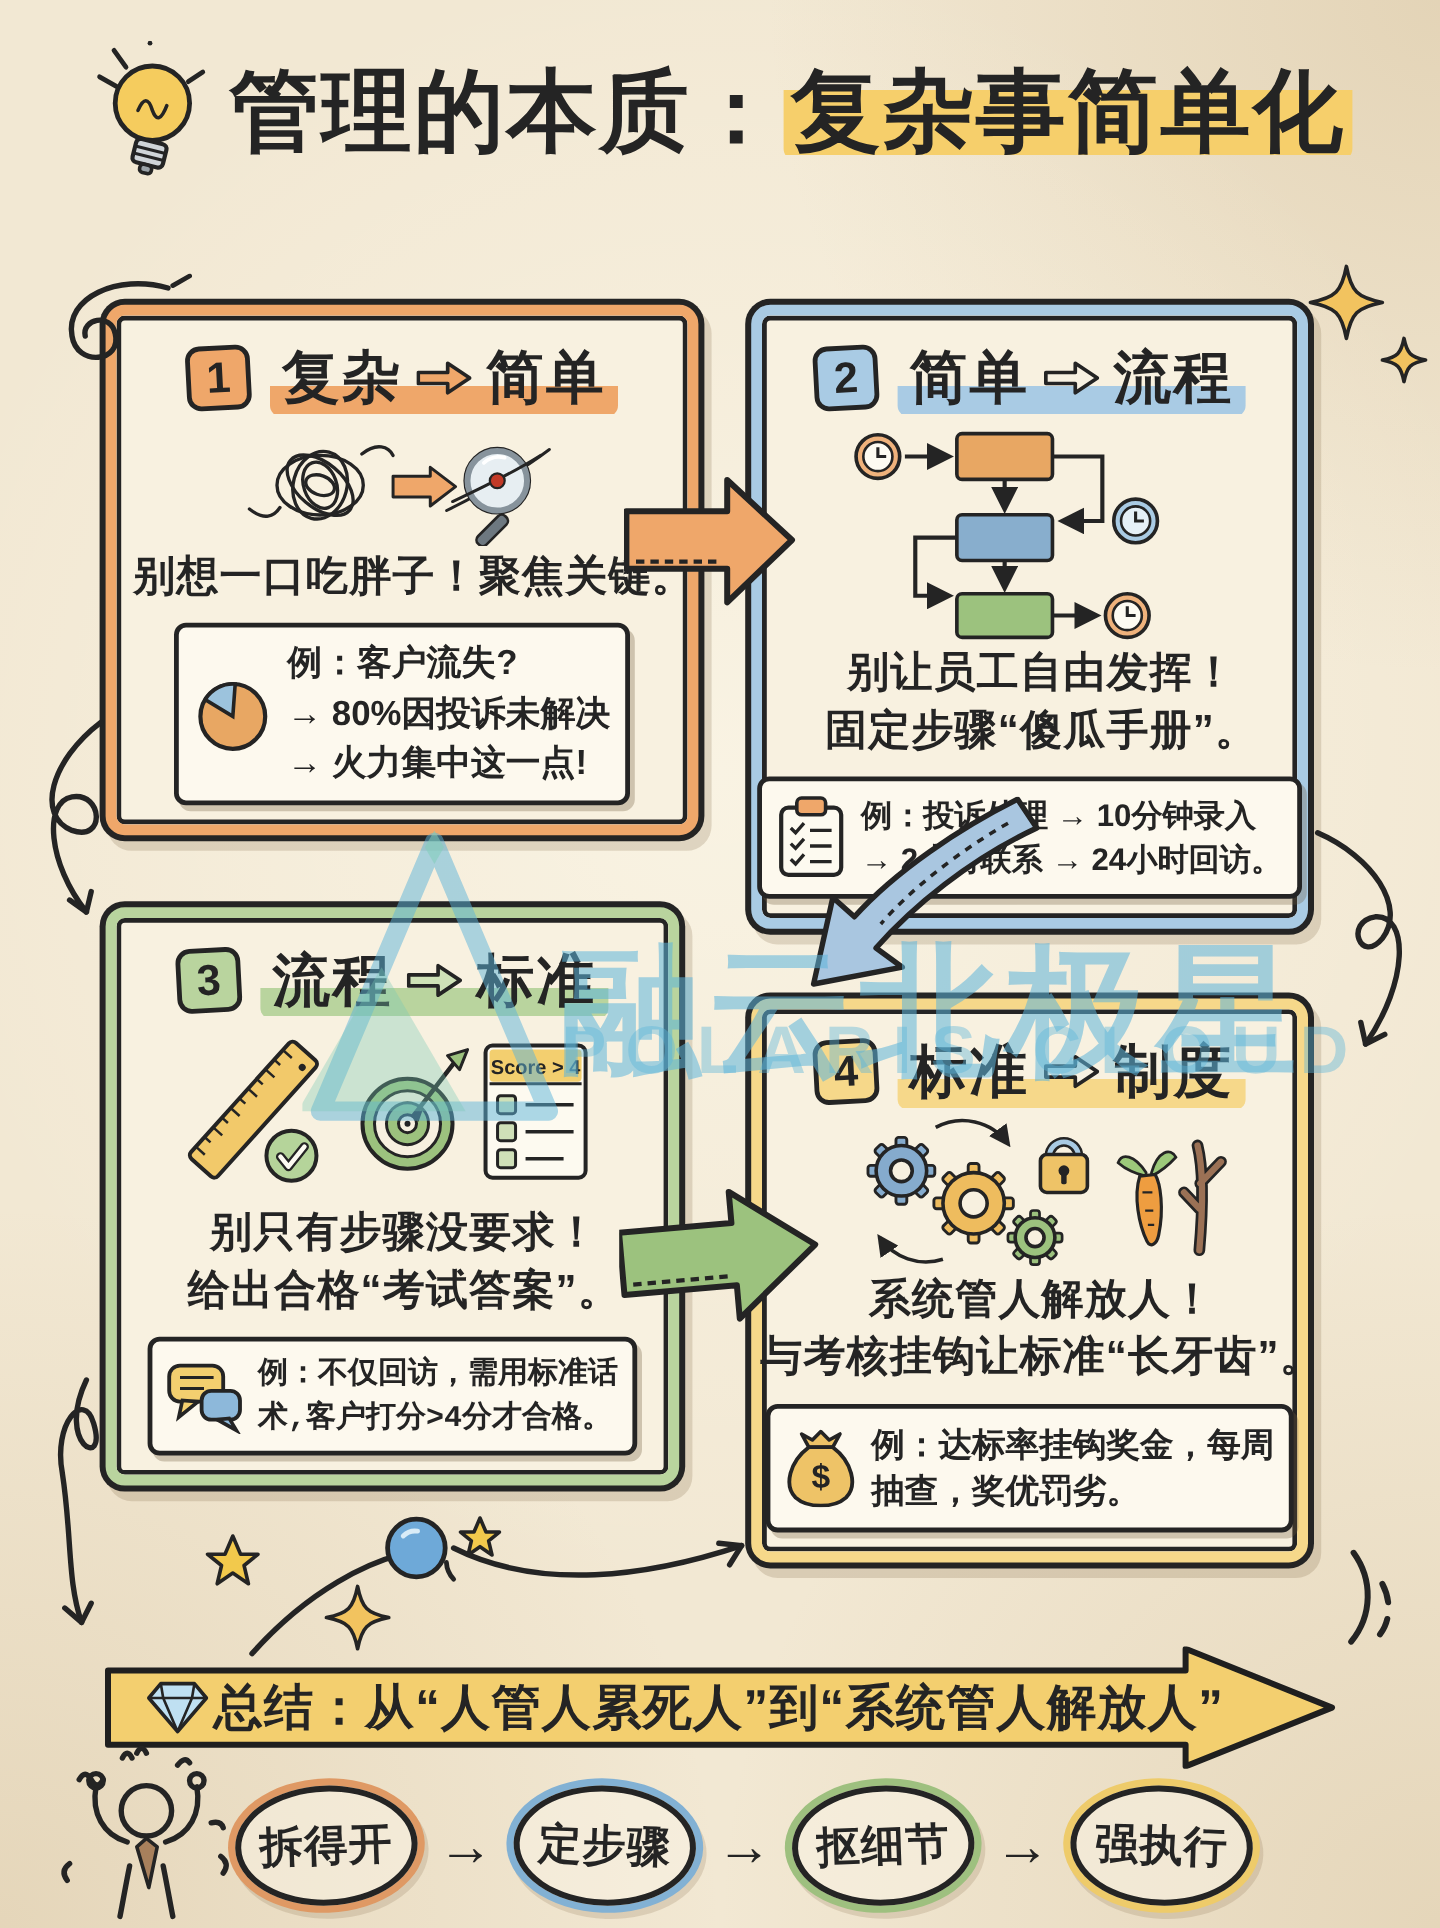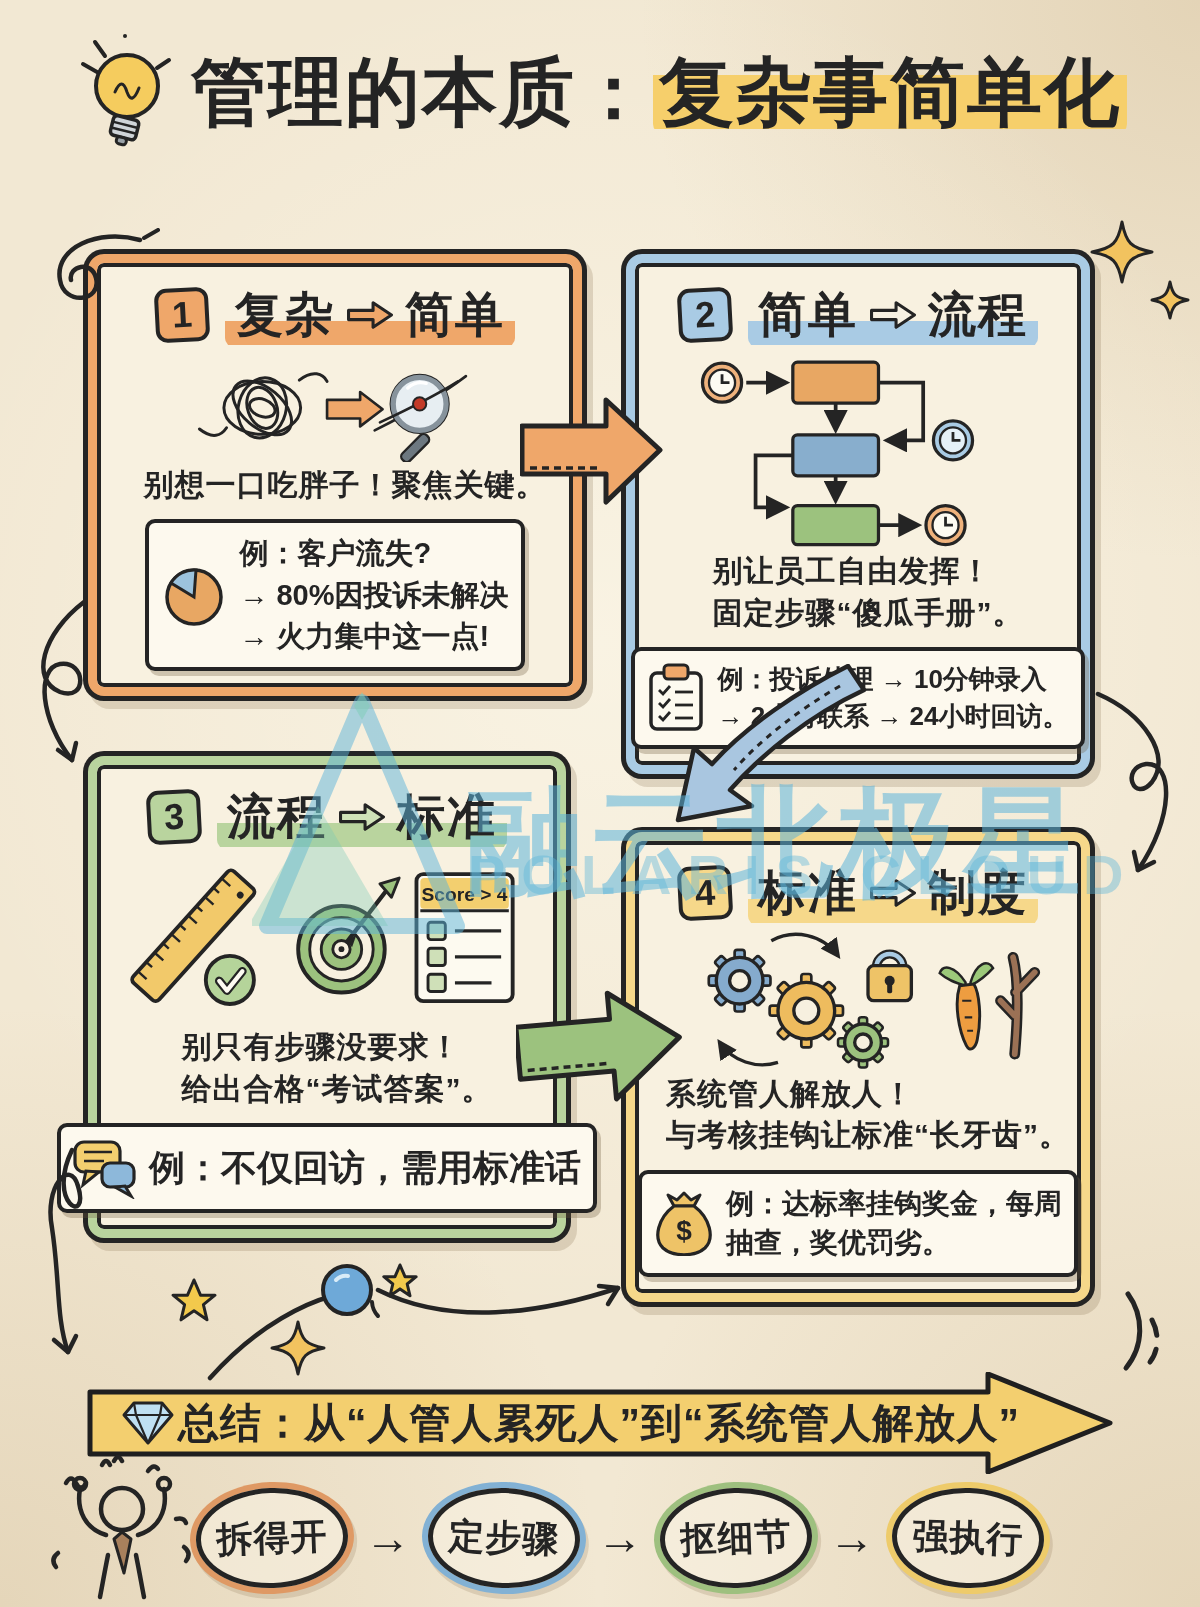--- a/index.html
+++ b/index.html
@@ -31,28 +31,28 @@
   .c1{--soft:#efa76a;--band:#e9a265;left:88px;top:254px;width:494px;height:442px;}
   .c2{--soft:#a9cbe4;--band:#8fb6d6;left:626px;top:254px;width:464px;height:520px;}
   .c3{--soft:#b9d49e;--band:#a3c386;left:88px;top:756px;width:478px;height:482px;}
   .c4{--soft:#f6d88a;--band:#f0cd6e;left:626px;top:832px;width:464px;height:470px;}
   .card-title{display:flex;align-items:center;gap:16px;margin-bottom:4px;}
   .badge{width:54px;height:54px;background:var(--soft);border:4px solid #242424;border-radius:12px;
     display:flex;align-items:center;justify-content:center;font-size:36px;font-weight:900;transform:rotate(-3deg);}
   .ct-words{font-size:48px;font-weight:900;letter-spacing:2px;display:flex;align-items:center;gap:12px;
     background:linear-gradient(transparent 60%, var(--soft) 60% 97%, transparent 97%);border-radius:9px;padding:0 10px;white-space:nowrap;}
   .t-arrow{width:46px;height:30px;flex:0 0 auto;}
-  .main-text{font-size:30px;font-weight:900;line-height:1.38;letter-spacing:1px;margin-top:2px;white-space:nowrap;margin-left:20px;}
+  .main-text{font-size:35px;font-weight:900;line-height:1.38;text-align:center;letter-spacing:1px;margin-top:2px;white-space:nowrap;margin-left:20px;}
   .ex-box{background:#fdf9ee;border:4px solid #242424;border-radius:10px;
     box-shadow:4px 5px 0 rgba(110,90,60,.3);display:flex;align-items:center;gap:12px;
     padding:10px 12px;margin-top:14px;}
   .ex-lines{font-weight:900;line-height:1.42;text-align:left;white-space:nowrap;}
   .c1 .ex-lines{font-size:29px;}
   .c2 .ex-lines{font-size:26px;}
-  .c3 .ex-lines{font-size:36px;}
+  .c3 .ex-lines{font-size:25px;font-family:Liberation Mono, monospace;}
   .c4 .ex-lines{font-size:28px;}
   
   .abs{position:absolute;}
   .conn{z-index:3;}
   .deco{z-index:2;}
   
   .wm{position:absolute;z-index:6;pointer-events:none;}
   .wm-cn{left:428px;top:764px;font-size:118px;font-weight:900;letter-spacing:6px;color:rgba(92,180,218,.55);white-space:nowrap;margin-left:39px;}
   .wm-en{left:468px;top:842px;font-size:56px;font-weight:700;letter-spacing:16px;color:rgba(92,180,218,.42);white-space:nowrap;}
   
@@ -278,20 +278,21 @@
     <div class="ex-box">
       <svg width="64" height="62" viewBox="0 0 64 62">
         <rect x="2" y="5" width="45" height="30" rx="9" fill="#f3cf6f" stroke="#242424" stroke-width="3.2"></rect>
         <path d="M13,34 L10,48 L26,35 Z" fill="#f3cf6f" stroke="#242424" stroke-width="3"></path>
         <path d="M11,15 H39 M11,24 H31" stroke="#242424" stroke-width="2.5"></path>
         <rect x="29" y="26" width="32" height="24" rx="8" fill="#8db8da" stroke="#242424" stroke-width="3.2"></rect>
         <path d="M52,49 L58,59 L42,50 Z" fill="#8db8da" stroke="#242424" stroke-width="3"></path>
       </svg>
       <div class="ex-lines">
         <div>例：不仅回访，需用标准话</div>
+        <div>术,客户打分&gt;4分才合格。</div>
       </div>
     </div>
   </div>
 
   <div class="card c4">
     <div class="card-title">
       <div class="badge">4</div>
       <div class="ct-words">
         <span>标准</span>
         <svg class="t-arrow" viewBox="0 0 60 38">

